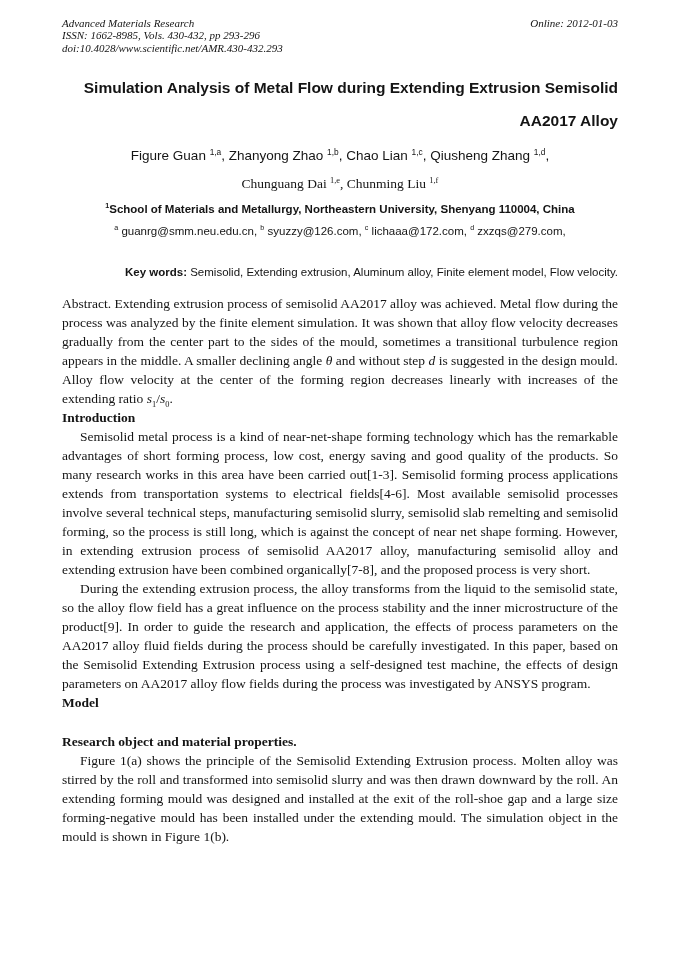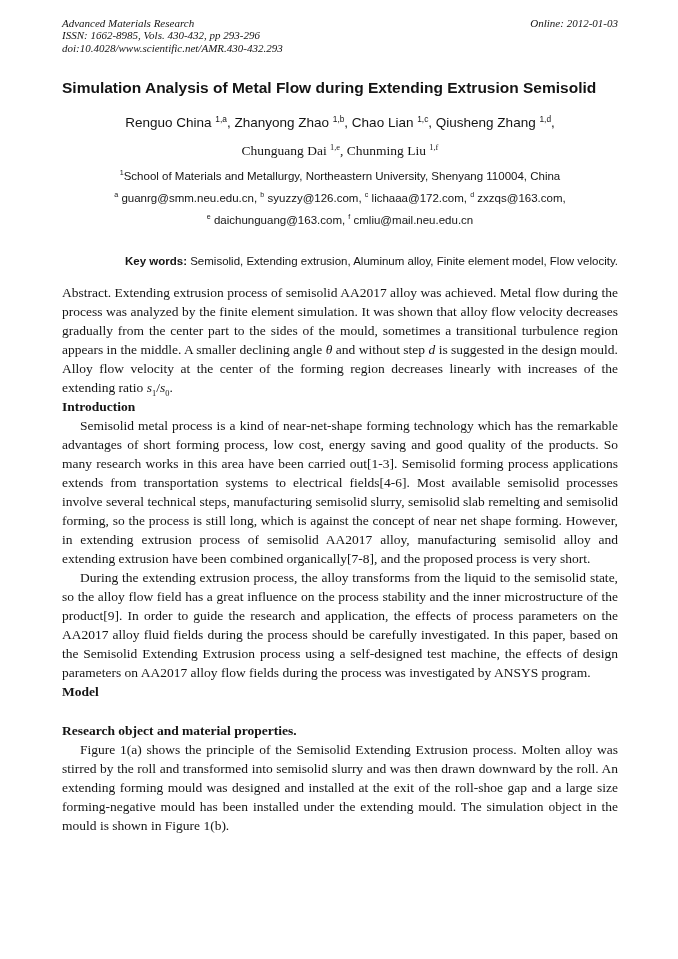--- a/index.html
+++ b/index.html
@@ -23,21 +23,21 @@
     font-family: "Liberation Serif", serif;
     font-style: italic;
     font-size: 11px;
     line-height: 12.4px;
   }
   .jheader .left div { white-space: nowrap; }
   .jheader .right { white-space: nowrap; }
   
   .title {
     margin-top: 25px;
-    text-align: left;
+    text-align: right;
     font-family: "Liberation Sans", sans-serif;
     font-weight: bold;
     font-size: 15.5px;
     line-height: 17px;
   }
   .title .line2 { margin-top: 16px; }
   .authors {
     margin-top: 19px;
     text-align: center;
     font-family: "Liberation Sans", sans-serif;
@@ -49,20 +49,21 @@
     font-size: 0.62em;
     vertical-align: super;
     line-height: 0;
   }
   .affil {
     margin-top: 12px;
     text-align: center;
     font-family: "Liberation Sans", sans-serif;
     font-size: 11.5px;
     line-height: 13px;
+    font-weight: bold;
   }
   .emails {
     text-align: center;
     font-family: "Liberation Sans", sans-serif;
     font-size: 11.5px;
     line-height: 13px;
   }
   .emails .row { margin-top: 9px; }
   
   .keywords {
@@ -105,32 +106,32 @@
     <div class="left">
       <div>Advanced Materials Research</div>
       <div>ISSN: 1662-8985, Vols. 430-432, pp 293-296</div>
       <div>doi:10.4028/www.scientific.net/AMR.430-432.293</div>
     </div>
     <div class="right">Online: 2012-01-03</div>
   </div>
 
   <div class="title">
     <div class="line1">Simulation Analysis of Metal Flow during Extending Extrusion Semisolid</div>
+    <div class="line2">AA2017 Alloy</div>
   </div>
 
   <div class="authors">
-    <div class="row1"><span>Renguo China </span><sup>1,a</sup><span>, Zhanyong Zhao </span><sup>1,b</sup><span>, Chao Lian </span><sup>1,c</sup><span>, Qiusheng Zhang </span><sup>1,d</sup><span>,</span></div>
+    <div class="row1"><span>Figure Guan </span><sup>1,a</sup><span>, Zhanyong Zhao </span><sup>1,b</sup><span>, Chao Lian </span><sup>1,c</sup><span>, Qiusheng Zhang </span><sup>1,d</sup><span>,</span></div>
     <div class="row2"><span>Chunguang Dai </span><sup>1,e</sup><span>, Chunming Liu </span><sup>1,f</sup></div>
   </div>
 
   <div class="affil"><sup>1</sup><span>School of Materials and Metallurgy, Northeastern University, Shenyang 110004, China</span></div>
 
   <div class="emails">
-    <div class="row"><sup>a</sup><span> guanrg@smm.neu.edu.cn, </span><sup>b</sup><span> syuzzy@126.com, </span><sup>c</sup><span> lichaaa@172.com, </span><sup>d</sup><span> zxzqs@163.com,</span></div>
-    <div class="row"><sup>e</sup><span> daichunguang@163.com, </span><sup>f</sup><span> cmliu@mail.neu.edu.cn</span></div>
+    <div class="row"><sup>a</sup><span> guanrg@smm.neu.edu.cn, </span><sup>b</sup><span> syuzzy@126.com, </span><sup>c</sup><span> lichaaa@172.com, </span><sup>d</sup><span> zxzqs@279.com,</span></div>
   </div>
 
   <p class="keywords"><b>Key words:</b><span> Semisolid, Extending extrusion, Aluminum alloy, Finite element model, Flow velocity.</span></p>
 
   <p class="serif abstract"><b>Abstract.</b><span> Extending extrusion process of semisolid AA2017 alloy was achieved. Metal flow during the process was analyzed by the finite element simulation. It was shown that alloy flow velocity decreases gradually from the center part to the sides of the mould, sometimes a transitional turbulence region appears in the middle. A smaller declining angle </span><i>θ</i><span> and without step </span><i>d</i><span> is suggested in the design mould. Alloy flow velocity at the center of the forming region decreases linearly with increases of the extending ratio </span><i>s</i><sub>1</sub><span>/</span><i>s</i><sub>0</sub><span>.</span></p>
 
   <h2 class="sec-heading mt16">Introduction</h2>
   <p class="serif indent">Semisolid metal process is a kind of near-net-shape forming technology which has the remarkable advantages of short forming process, low cost, energy saving and good quality of the products. So many research works in this area have been carried out[1-3]. Semisolid forming process applications extends from transportation systems to electrical fields[4-6]. Most available semisolid processes involve several technical steps, manufacturing semisolid slurry, semisolid slab remelting and semisolid forming, so the process is still long, which is against the concept of near net shape forming. However, in extending extrusion process of semisolid AA2017 alloy, manufacturing semisolid alloy and extending extrusion have been combined organically[7-8], and the proposed process is very short.</p>
   <p class="serif indent">During the extending extrusion process, the alloy transforms from the liquid to the semisolid state, so the alloy flow field has a great influence on the process stability and the inner microstructure of the product[9]. In order to guide the research and application, the effects of process parameters on the AA2017 alloy fluid fields during the process should be carefully investigated. In this paper, based on the Semisolid Extending Extrusion process using a self-designed test machine, the effects of design parameters on AA2017 alloy flow fields during the process was investigated by ANSYS program.</p>
 

